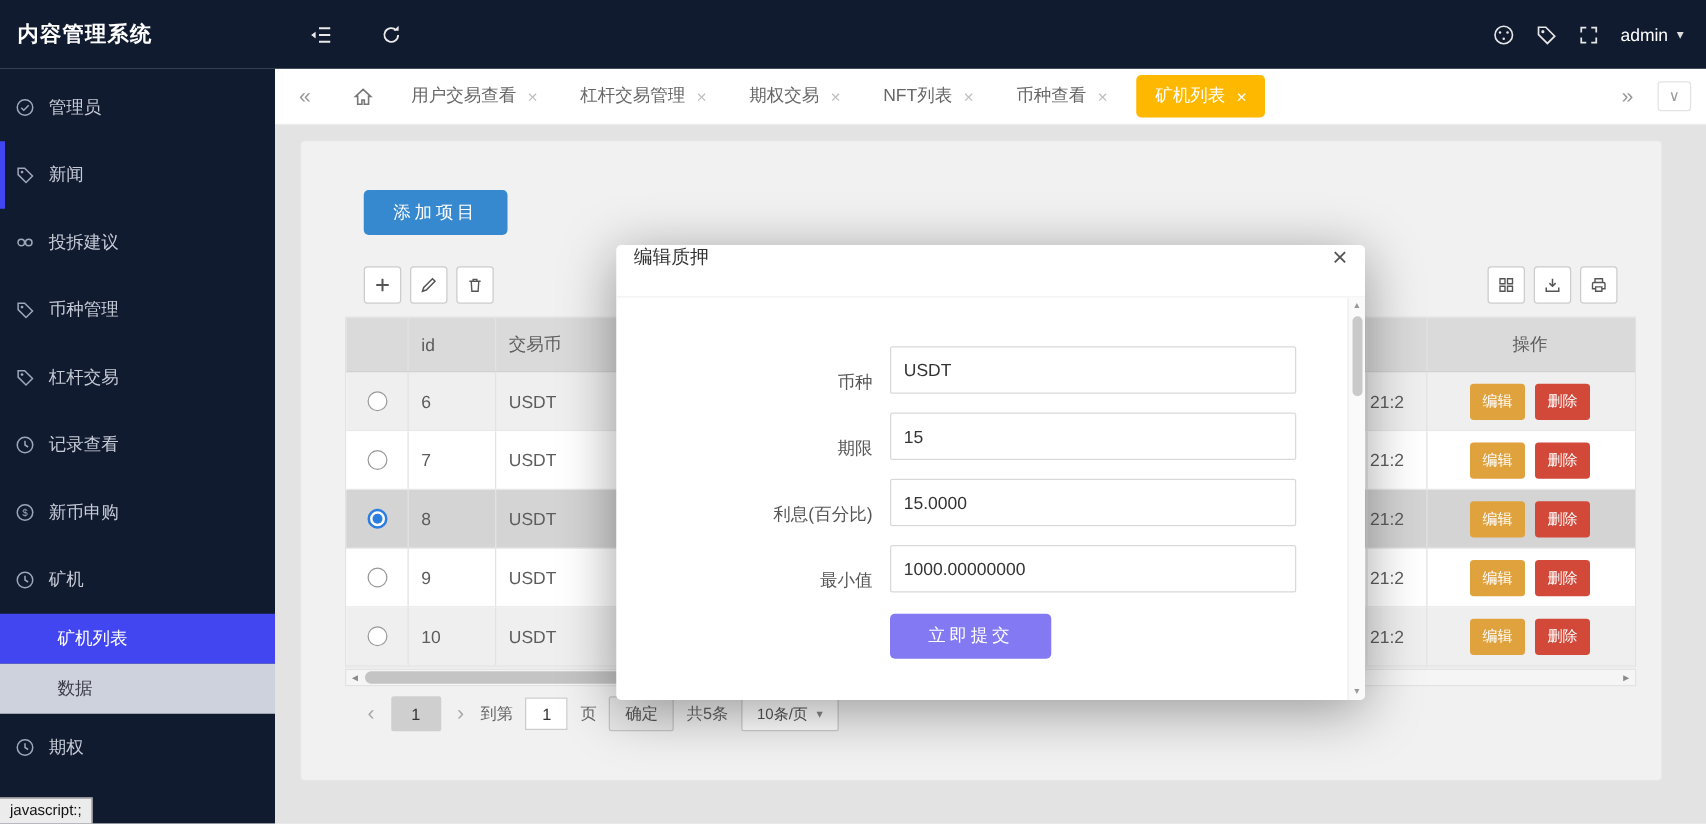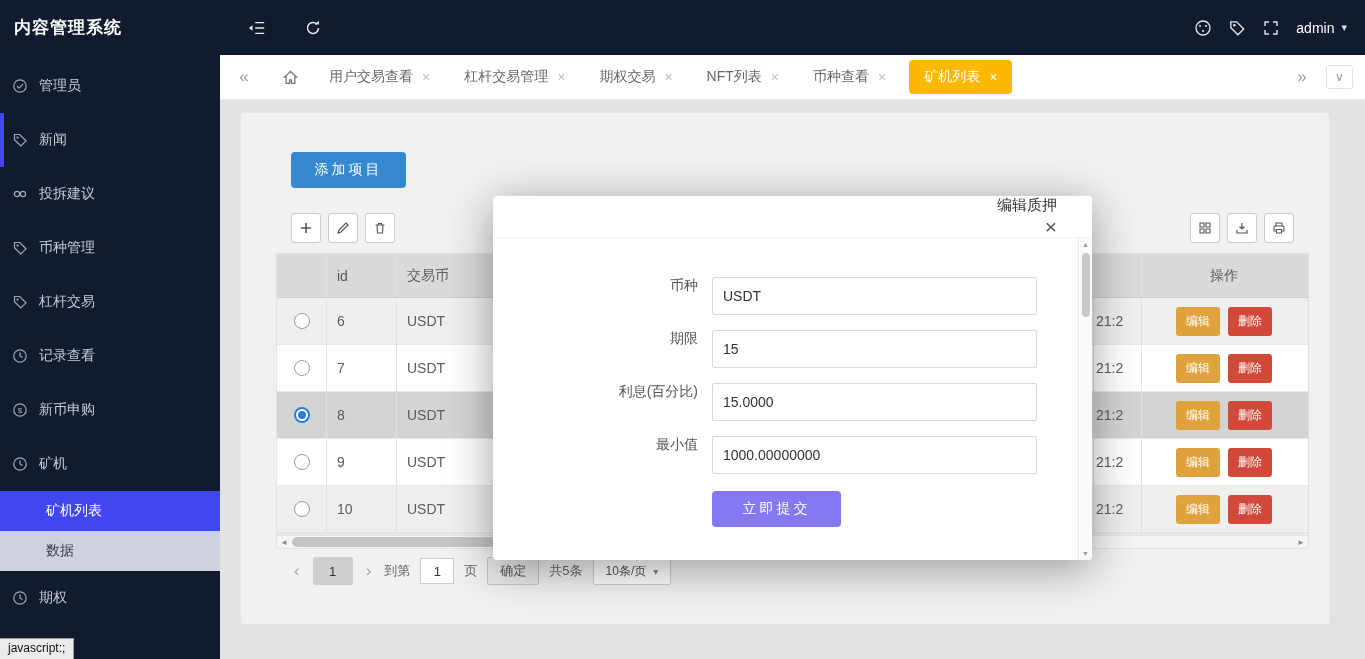--- a/index.html
+++ b/index.html
@@ -101,26 +101,26 @@
   .pg-input { width:34px; height:26px; border:1px solid #ccc; text-align:center; font-size:13px; color:#333; background:#fff; }
   .pg-confirm { height:28px; padding:0 12px; border:1px solid #c6c6c6; background:#e9e9e9; color:#555;
                 border-radius:2px; font-size:13px; cursor:pointer; }
   .pg-select { height:28px; border:1px solid #ccc; background:#fff; display:flex; align-items:center;
                gap:7px; padding:0 12px; font-size:12px; color:#555; border-radius:2px; cursor:pointer; }
   .pg-select .caret { font-size:10px; color:#888; }
 
   
   .modal { position:absolute; left:493px; top:196px; width:599px; height:364px; background:#fff;
            border-radius:4px; box-shadow:0 8px 45px rgba(0,0,0,.38); z-index:60; overflow:hidden; }
-  .modal-head { height:42px; display:flex; align-items:flex-end; justify-content:space-between;
-                padding:0 35px; border-bottom:1px solid #f2f2f2;flex-direction:column; }
+  .modal-head { height:42px; display:flex; align-items:flex-start; justify-content:space-between;
+                padding:0 14px; border-bottom:1px solid #f2f2f2; }
   .modal-title { font-size:15px; color:#333; }
   .modal-close { font-size:21px; color:#555; cursor:pointer; line-height:1; }
   .modal-body { position:absolute; top:42px; left:0; right:14px; bottom:0; padding-top:39px; }
-  .form-row { display:flex; align-items:flex-start; margin-bottom:15px; }
+  .form-row { display:flex; align-items:flex-end; margin-bottom:15px; }
   .form-label { width:219px; text-align:right; padding-right:14px; font-size:14px; color:#555; }
   .form-input { width:325px; height:38px; border:1px solid #d9d9d9; border-radius:2px; padding:0 10px;
                 font-size:14px; color:#333; background:#fff; }
   .modal-submit { position:absolute; left:219px; top:295px; width:129px; height:36px; background:#8379f2;
                   color:#fff; border:none; border-radius:4px; font-size:14px; letter-spacing:3px; cursor:pointer; }
   .modal-scroll { position:absolute; top:42px; right:0; bottom:0; width:14px; background:#fafafa;
                   border-left:1px solid #ededed; display:flex; flex-direction:column; align-items:center; }
   .ms-arrow { font-size:7px; color:#999; line-height:13px; user-select:none; }
   .ms-arrow.down { margin-top:auto; }
   .ms-thumb { width:8px; height:64px; background:#c9c9c9; border-radius:4px; margin-top:2px; }

